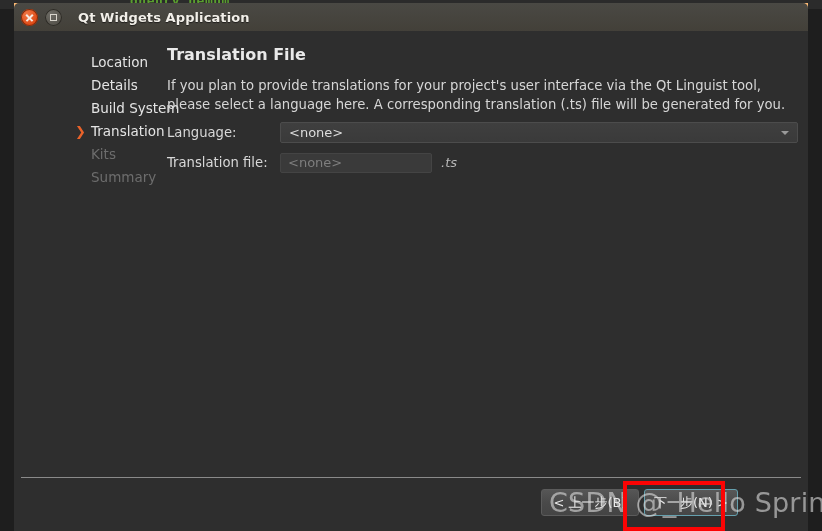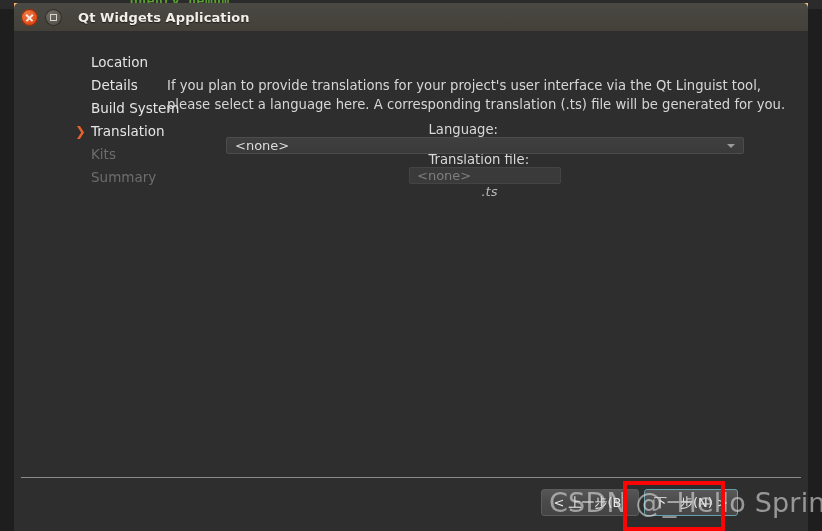--- a/index.html
+++ b/index.html
@@ -170,21 +170,20 @@
   #form-area {
     position: absolute;
     left: 13px; top: 91px;
     width: 636px;
   }
   .form-row {
     display: flex;
     align-items: center;
     height: 21px;
     margin-bottom: 9px;
-    flex-direction: column;
   }
   .form-label {
     width: 113px;
     font-size: 13.2px;
     color: #d8d8d8;
     flex: none;
   }
   
   #language-combo {
     width: 518px;
@@ -337,20 +336,21 @@
         <span class="side-arrow"></span>
         <span>Kits</span>
       </div>
       <div class="side-item disabled">
         <span class="side-arrow"></span>
         <span>Summary</span>
       </div>
     </div>
 
     <div id="wizard-main">
+      <div id="page-title">Translation File</div>
       <div id="page-description">If you plan to provide translations for your project's user interface via the Qt Linguist tool, please select a language here. A corresponding translation (.ts) file will be generated for you.</div>
 
       <div id="form-area">
 
         <div class="form-row">
           <div class="form-label">Language:</div>
           <div id="language-combo">
             <span id="language-combo-value">&lt;none&gt;</span>
             <span id="combo-arrow-icon"></span>
           </div>

